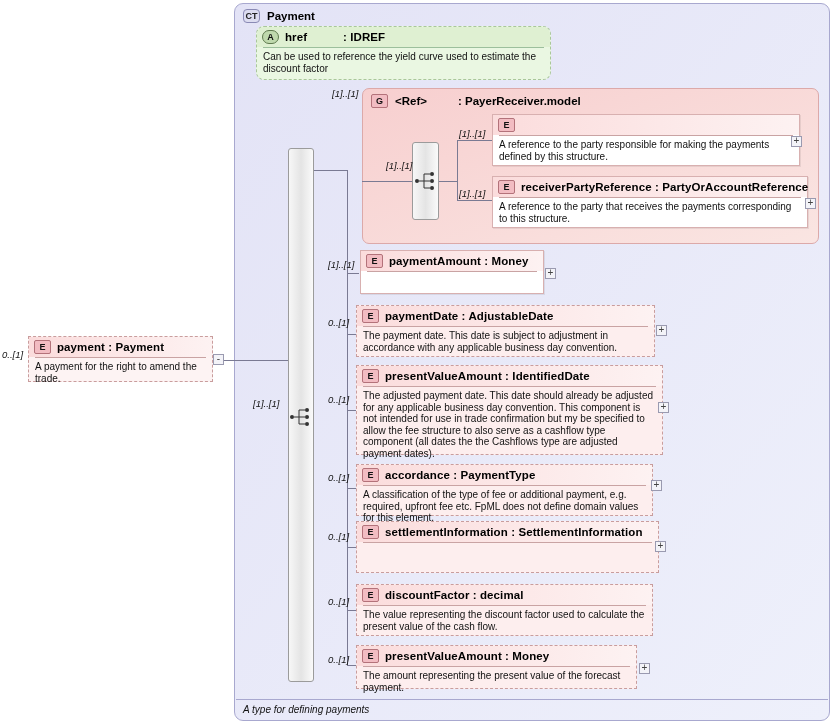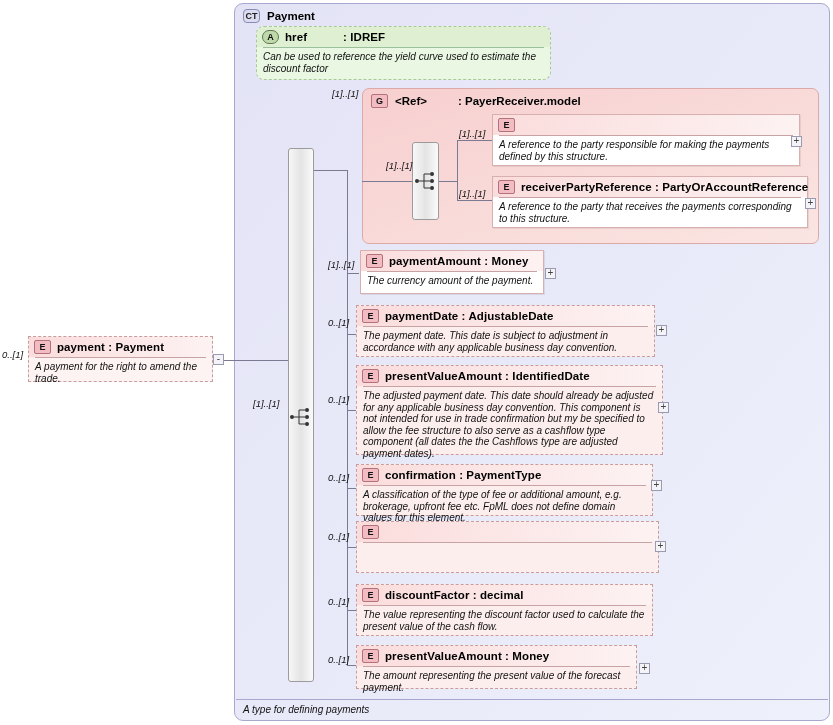--- a/index.html
+++ b/index.html
@@ -11,21 +11,21 @@
   .canvas{position:absolute;left:0;top:0;width:833px;height:725px;}
 
   
   .node{position:absolute;box-sizing:border-box;}
   .node .title{
     display:flex;align-items:center;gap:6px;
     padding:3px 6px 3px 5px;font-weight:bold;font-size:11.5px;
     white-space:nowrap;letter-spacing:.1px;
   }
   .node .doc{
-    font-style:italic;font-size:10px;line-height:11.5px;
+    font-size:10px;line-height:11.5px;
     padding:3px 6px 4px 6px;color:#111;
   }
   .sep{height:0;border-top:1px solid #c9a3a3;margin:0 6px;}
   .sep.green{border-top-color:#9cbf9c;}
 
   
   .chip{
     width:17px;height:14px;box-sizing:border-box;
     display:inline-flex;align-items:center;justify-content:center;
     font-size:9px;font-weight:bold;font-family:"Liberation Sans",sans-serif;
@@ -216,21 +216,20 @@
   <div class="ln h" style="left:347px;top:547px;width:12px;"></div>
   <div class="ln h" style="left:347px;top:610px;width:12px;"></div>
   <div class="ln h" style="left:347px;top:665px;width:12px;"></div>
 
   <div class="node ebox solid" style="left:360px;top:250px;width:184px;height:44px;background:#ffffff;">
     <div class="title">
       <span class="chip">E</span>
       <span>paymentAmount : Money</span>
     </div>
     <div class="sep"></div>
-    <div class="doc">The currency amount of the payment.</div>
   </div>
   <div class="card" style="left:328px;top:259px;">[1]..[1]</div>
   <div class="tgl" style="left:545px;top:268px;">
       <i>+</i>
     </div>
 
   <div class="node ebox dashed optional" style="left:356px;top:305px;width:299px;height:52px;">
     <div class="title">
       <span class="chip">E</span>
       <span>paymentDate : AdjustableDate</span>
@@ -252,33 +251,34 @@
     <div class="doc">The adjusted payment date. This date should already be adjusted for any applicable business day convention. This component is not intended for use in trade confirmation but my be specified to allow the fee structure to also serve as a cashflow type component (all dates the the Cashflows type are adjusted payment dates).</div>
   </div>
   <div class="card" style="left:328px;top:394px;">0..[1]</div>
   <div class="tgl" style="left:658px;top:402px;">
       <i>+</i>
     </div>
 
   <div class="node ebox dashed optional" style="left:356px;top:464px;width:297px;height:52px;">
     <div class="title">
       <span class="chip">E</span>
-      <span>confirmation : PaymentType</span>
-    </div>
-    <div class="sep"></div>
-    <div class="doc">A classification of the type of fee or additional amount, e.g. brokerage, upfront fee etc. FpML does not define domain values for this element.</div>
+      <span>accordance : PaymentType</span>
+    </div>
+    <div class="sep"></div>
+    <div class="doc">A classification of the type of fee or additional payment, e.g. required, upfront fee etc. FpML does not define domain values for this element.</div>
   </div>
   <div class="card" style="left:328px;top:472px;">0..[1]</div>
   <div class="tgl" style="left:651px;top:480px;">
       <i>+</i>
     </div>
 
   <div class="node ebox dashed optional" style="left:356px;top:521px;width:303px;height:52px;">
     <div class="title">
       <span class="chip">E</span>
+      <span>settlementInformation : SettlementInformation</span>
     </div>
     <div class="sep"></div>
   </div>
   <div class="card" style="left:328px;top:531px;">0..[1]</div>
   <div class="tgl" style="left:655px;top:541px;">
       <i>+</i>
     </div>
 
   <div class="node ebox dashed optional" style="left:356px;top:584px;width:297px;height:52px;">
     <div class="title">

